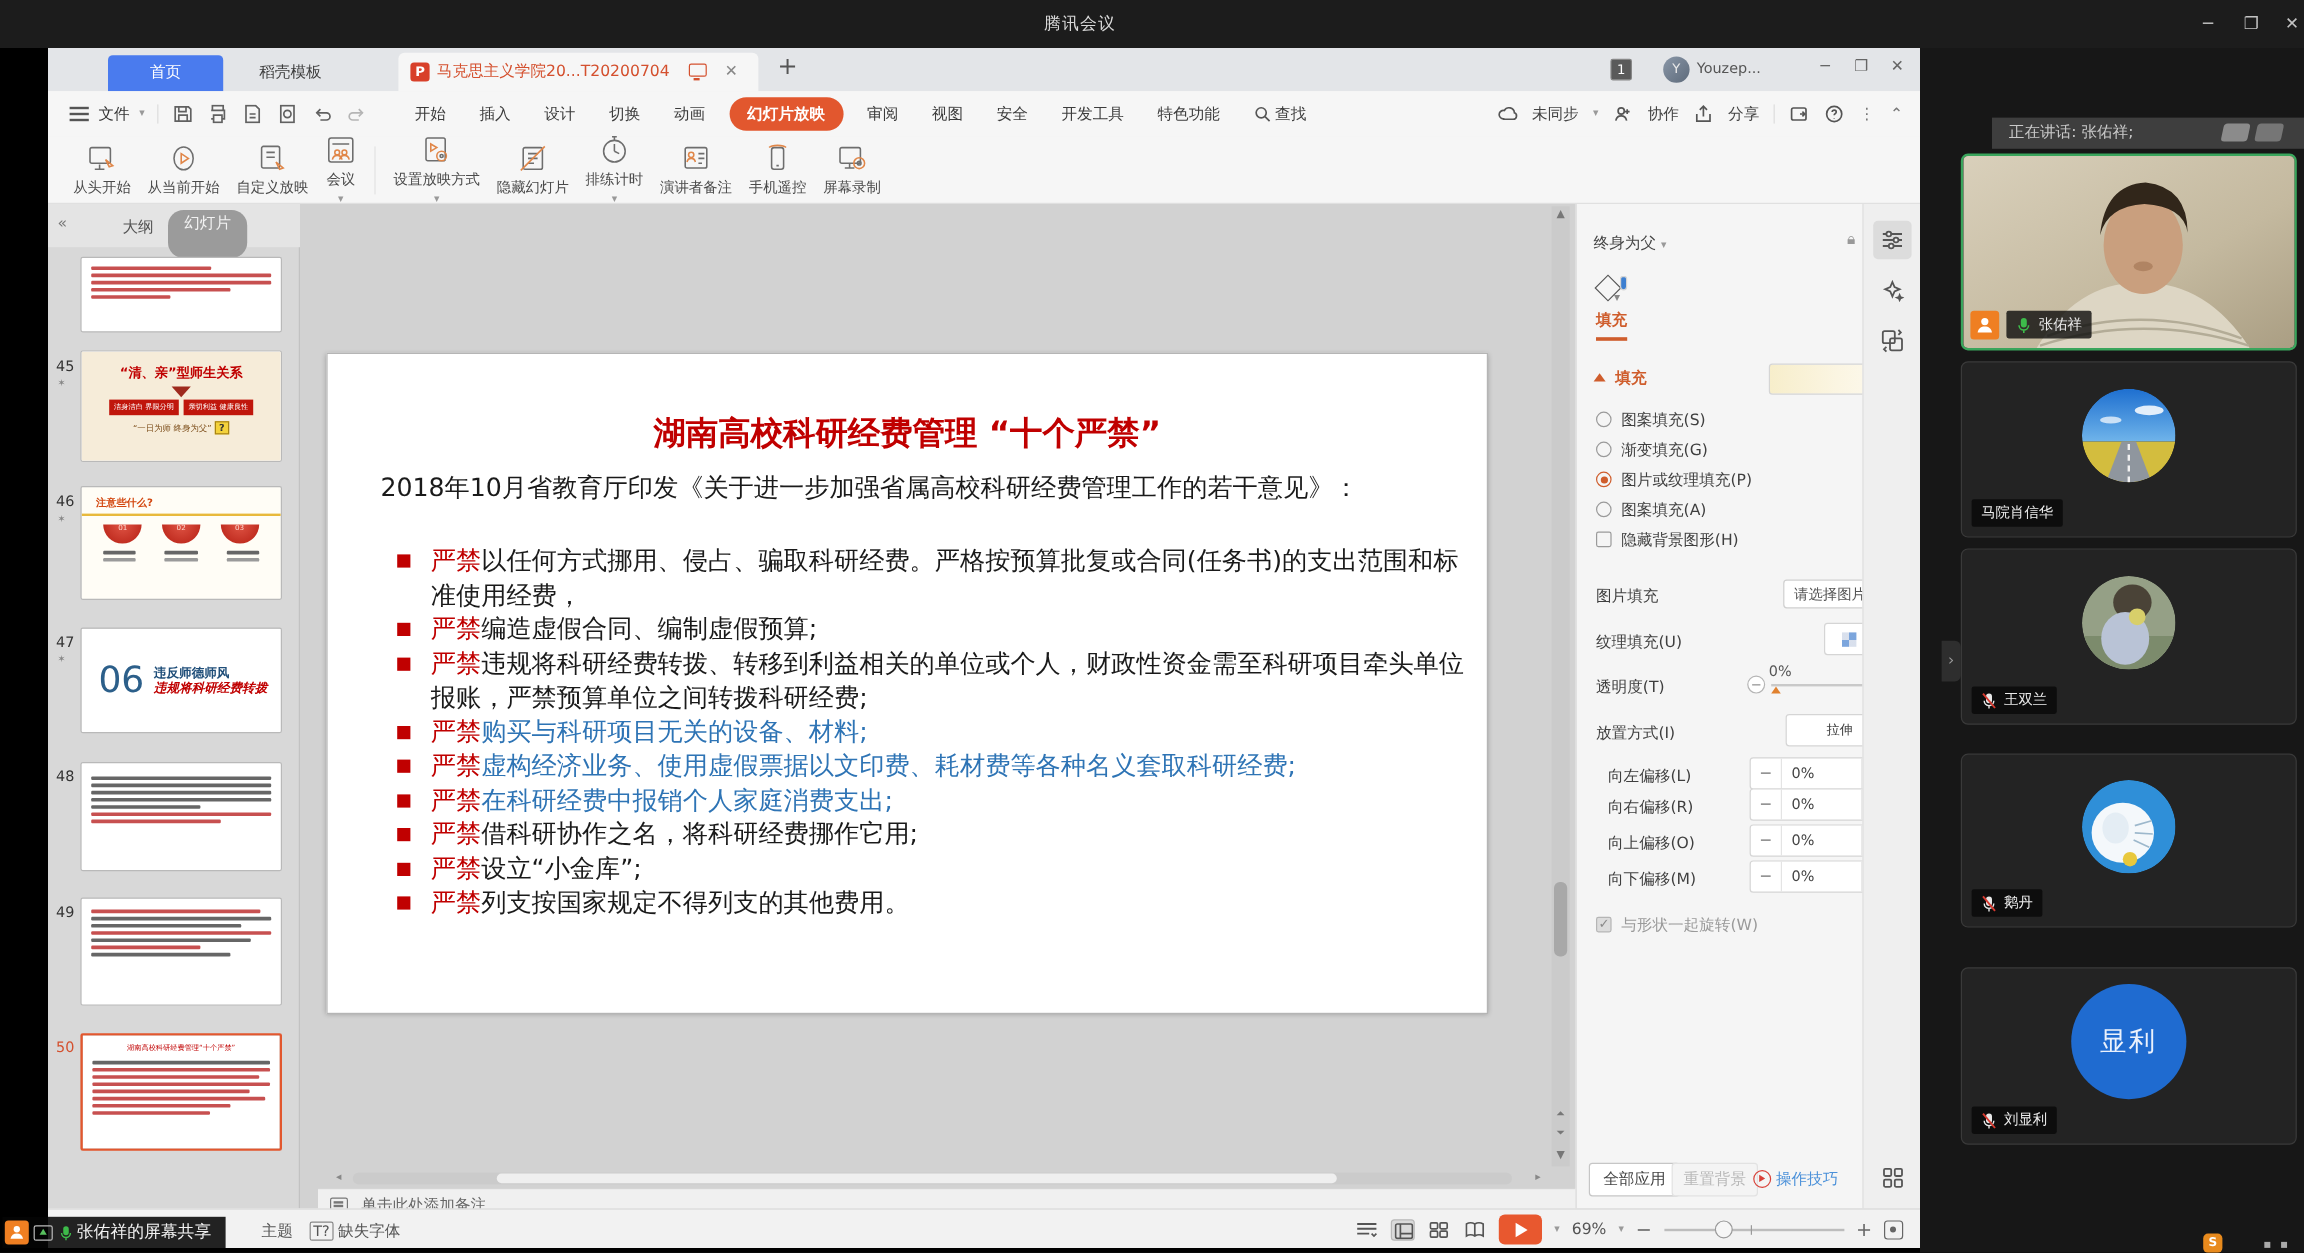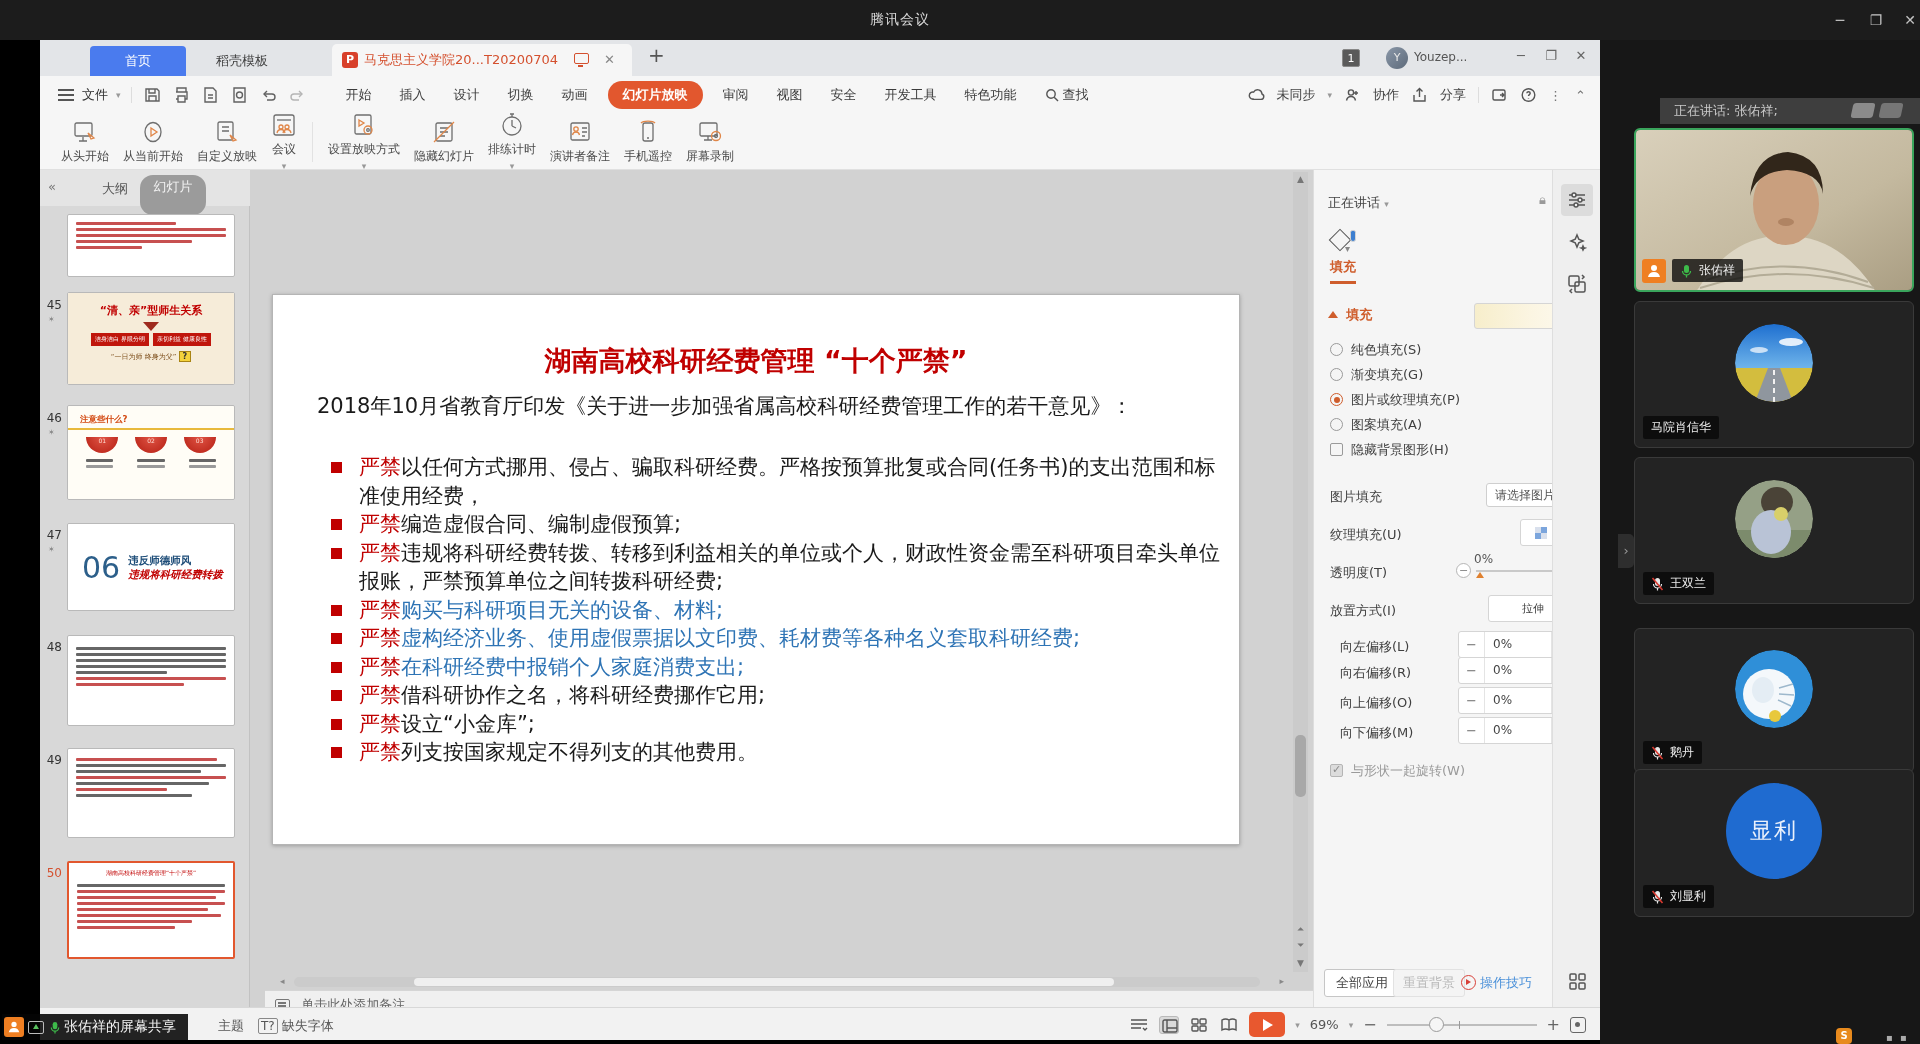--- a/index.html
+++ b/index.html
@@ -568,40 +568,40 @@
         <span style="position:absolute;right:-4px;top:0;color:#888;font-size:9px;">▸</span>
       </div>
       <div class="notesbar">
         <span class="notes-ic"></span>
         <span>单击此处添加备注</span>
       </div>
     </div>
 
     <div class="rpanel">
       <div class="rp-head">
-        <span>正在讲话</span>
+        <span>终身为父</span>
         <span class="carsm">▾</span>
         <span class="rp-lock">🔒︎</span>
         <span class="rp-close">✕</span>
       </div>
       <div class="fill-ic">
           <span class="dia"></span>
           <span class="drop"></span>
         </div>
       <div class="rp-tab">填充</div>
 
       <div class="sec-row">
         <span class="sec-arrow"></span>
         <span class="sec-cap">填充</span>
         <span class="swatch"></span>
       </div>
 
       <div class="radio-row">
           <span class="rdo"></span>
-          <span>纯色填充(S)</span>
+          <span>图案填充(S)</span>
         </div>
       <div class="radio-row">
           <span class="rdo"></span>
           <span>渐变填充(G)</span>
         </div>
       <div class="radio-row">
           <span class="rdo on"></span>
           <span>图片或纹理填充(P)</span>
         </div>
       <div class="radio-row">
@@ -862,21 +862,21 @@
     <div class="nchip">
       <svg viewBox="0 0 13 14">
           <rect x="4" y="1" width="5" height="8" rx="2.5" fill="#e8e8e8"></rect>
           <path d="M2.5 7a4 4 0 0 0 8 0M6.5 11v2.5" stroke="#e8e8e8" fill="none" stroke-width="1.2"></path>
           <path d="M1.5 1l10 12" stroke="#d83a30" stroke-width="1.6"></path>
         </svg>
       <span>鹅丹</span>
     </div>
   </div>
 
-  <div class="tile" style="top:729px;height:148px;">
+  <div class="tile" style="top:766px;height:148px;">
     <div class="avtxt">显利</div>
     <div class="nchip">
       <svg viewBox="0 0 13 14">
           <rect x="4" y="1" width="5" height="8" rx="2.5" fill="#e8e8e8"></rect>
           <path d="M2.5 7a4 4 0 0 0 8 0M6.5 11v2.5" stroke="#e8e8e8" fill="none" stroke-width="1.2"></path>
           <path d="M1.5 1l10 12" stroke="#d83a30" stroke-width="1.6"></path>
         </svg>
       <span>刘显利</span>
     </div>
   </div>

